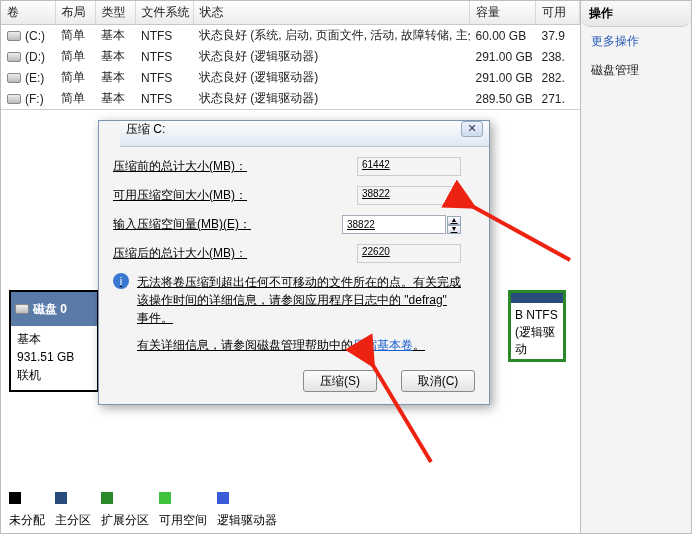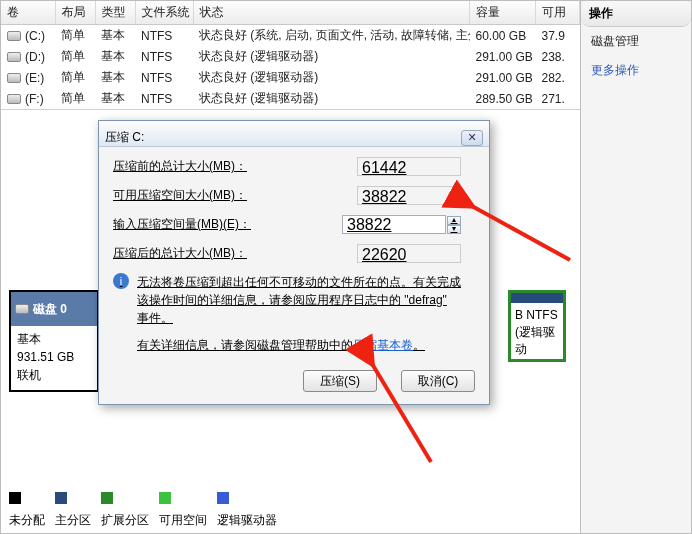--- a/index.html
+++ b/index.html
@@ -27,27 +27,27 @@
   .lg { display:flex; align-items:flex-start; gap:8px;flex-direction:column; }
   .sw { width:12px; height:12px; display:inline-block; }
 
   
   .side-hdr { background: linear-gradient(#f9f9f9,#e8e8e8); padding:4px 8px; border-bottom:1px solid #ccc; font-weight:bold;border-radius:9px;}
   .side-item { padding:6px 10px; color:#2a5bb7; cursor:pointer;}
   .side-item.plain { color:#222; cursor:default;}
 
   
   .dlg { position:absolute; left:98px; top:120px; width:392px; background:#f4f4f4; border:1px solid #7a95b0; box-shadow:3px 3px 10px rgba(0,0,0,.35); }
-  .dlg-title { height:26px; background:linear-gradient(#fdfdfd,#dfe8f3); display:flex; align-items:flex-end; padding:0 6px; border-bottom:1px solid #b8c6d6;}
+  .dlg-title { height:26px; background:linear-gradient(#fdfdfd,#dfe8f3); display:flex; align-items:flex-start; padding:0 6px; border-bottom:1px solid #b8c6d6;margin-left:21px;}
   .dlg-title span { flex:1; }
   .dlg-close { width:22px; height:16px; border:1px solid #9ab; border-radius:3px; background:linear-gradient(#eef,#cde); text-align:center; line-height:13px; font-size:11px; color:#335; cursor:pointer;}
   .dlg-body { padding:10px 28px 0 14px;text-decoration:underline; }
   .row { display:flex; align-items:center; margin-bottom:10px; }
   .row label { flex:1; }
-  .row .val { width:104px; height:19px; border:1px solid #aab; background:#fff; padding:1px 4px; font-size:16px; }
+  .row .val { width:104px; height:19px; border:1px solid #aab; background:#fff; padding:1px 4px; font-size:10px; }
   .row .val.ro { background:#f4f4f4; border-color:#ccc; }
   .spin { width:14px; display:flex; flex-direction:column; margin-left:1px;}
   .spin div { height:9px; border:1px solid #9ab; background:linear-gradient(#fff,#dde); font-size:7px; line-height:6px; text-align:center; cursor:pointer;}
   .info-row { display:flex; gap:8px; margin:2px 0 10px 0;}
   .info-ico { width:16px; height:16px; border-radius:50%; background:#3b78cf; color:#fff; text-align:center; line-height:16px; font-size:11px; flex:none;}
   .info-txt { line-height:1.5; }
   .link { color:#1a5fd0; text-decoration:underline; cursor:pointer;text-align:center;}
   .dlg-btns { display:flex; justify-content:flex-end; gap:24px; padding:6px 14px 12px 0;}
   .btn { min-width:74px; height:22px; border:1px solid #8a8a8a; background:linear-gradient(#fdfdfd,#e3e3e3); border-radius:3px; cursor:pointer; padding:0 10px;}
 
@@ -154,22 +154,22 @@
           </div>
           <div class="lg">
             <span class="sw" style="background:#3a5bd8"></span>
             <span>逻辑驱动器</span>
           </div>
         </div>
     </div>
   </div>
   <div class="side-col">
     <div class="side-hdr">操作</div>
+    <div class="side-item">更多操作</div>
     <div class="side-item plain">磁盘管理</div>
-    <div class="side-item">更多操作</div>
   </div>
 </div>
 
 <div class="dlg">
   <div class="dlg-title">
     <span>压缩 C:</span>
     <div class="dlg-close">✕</div>
   </div>
   <div class="dlg-body">
     <div class="row">

